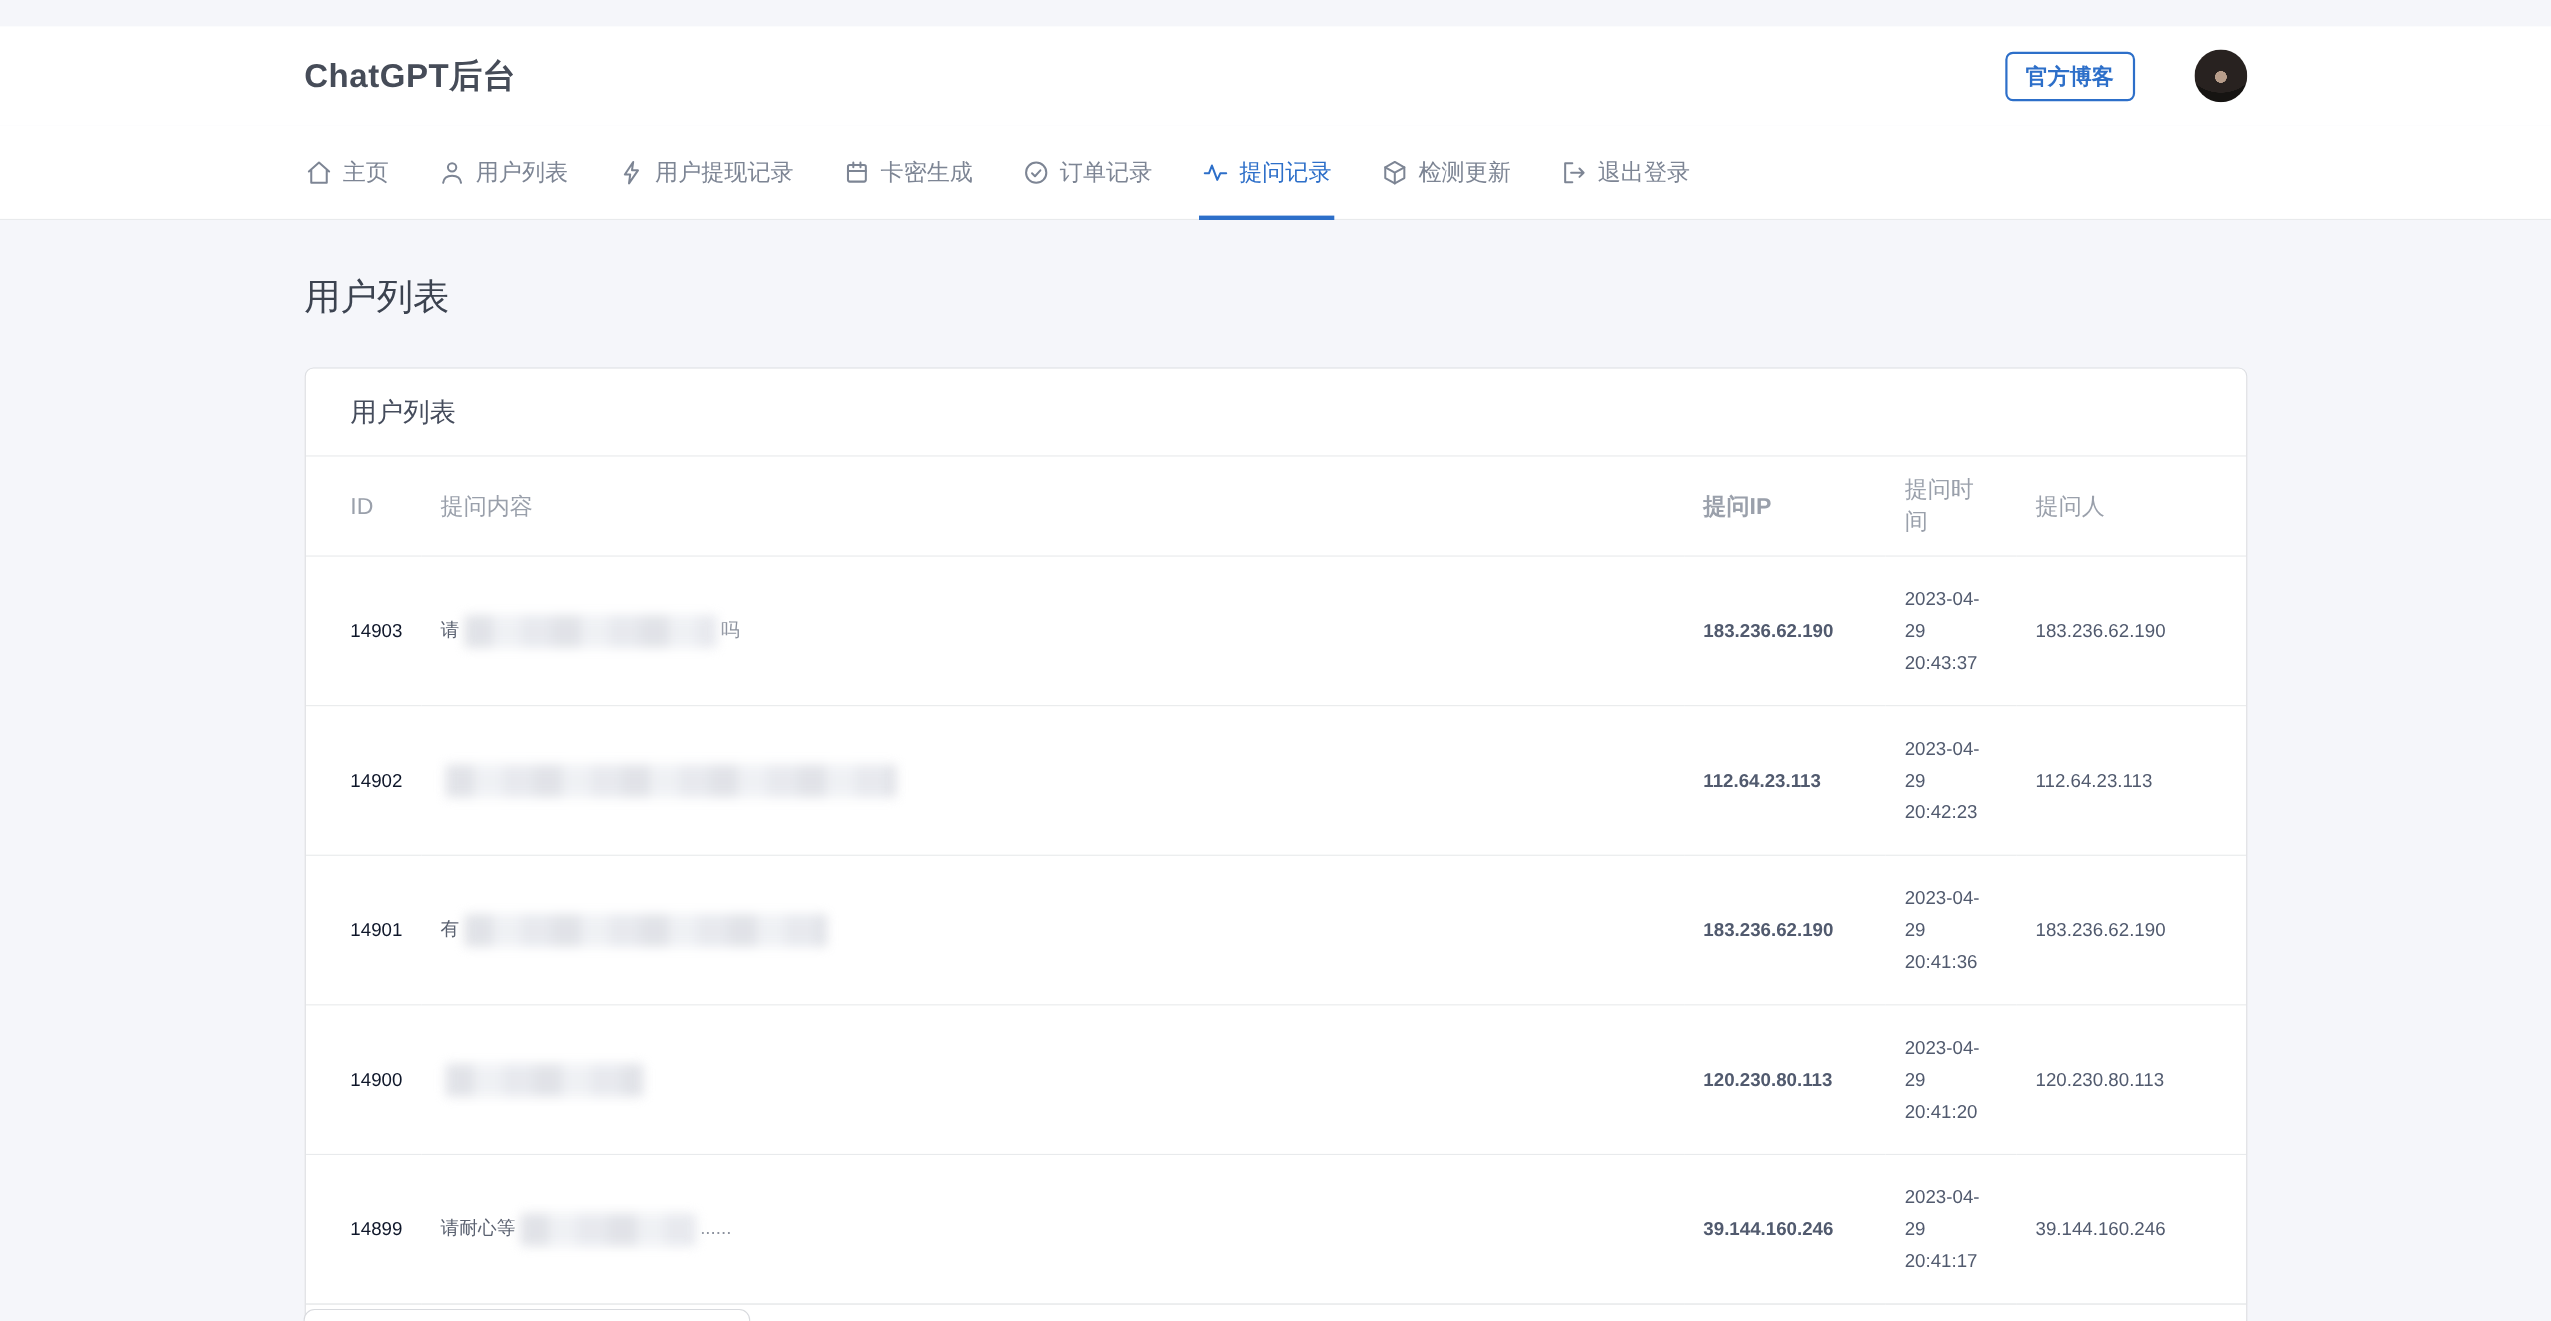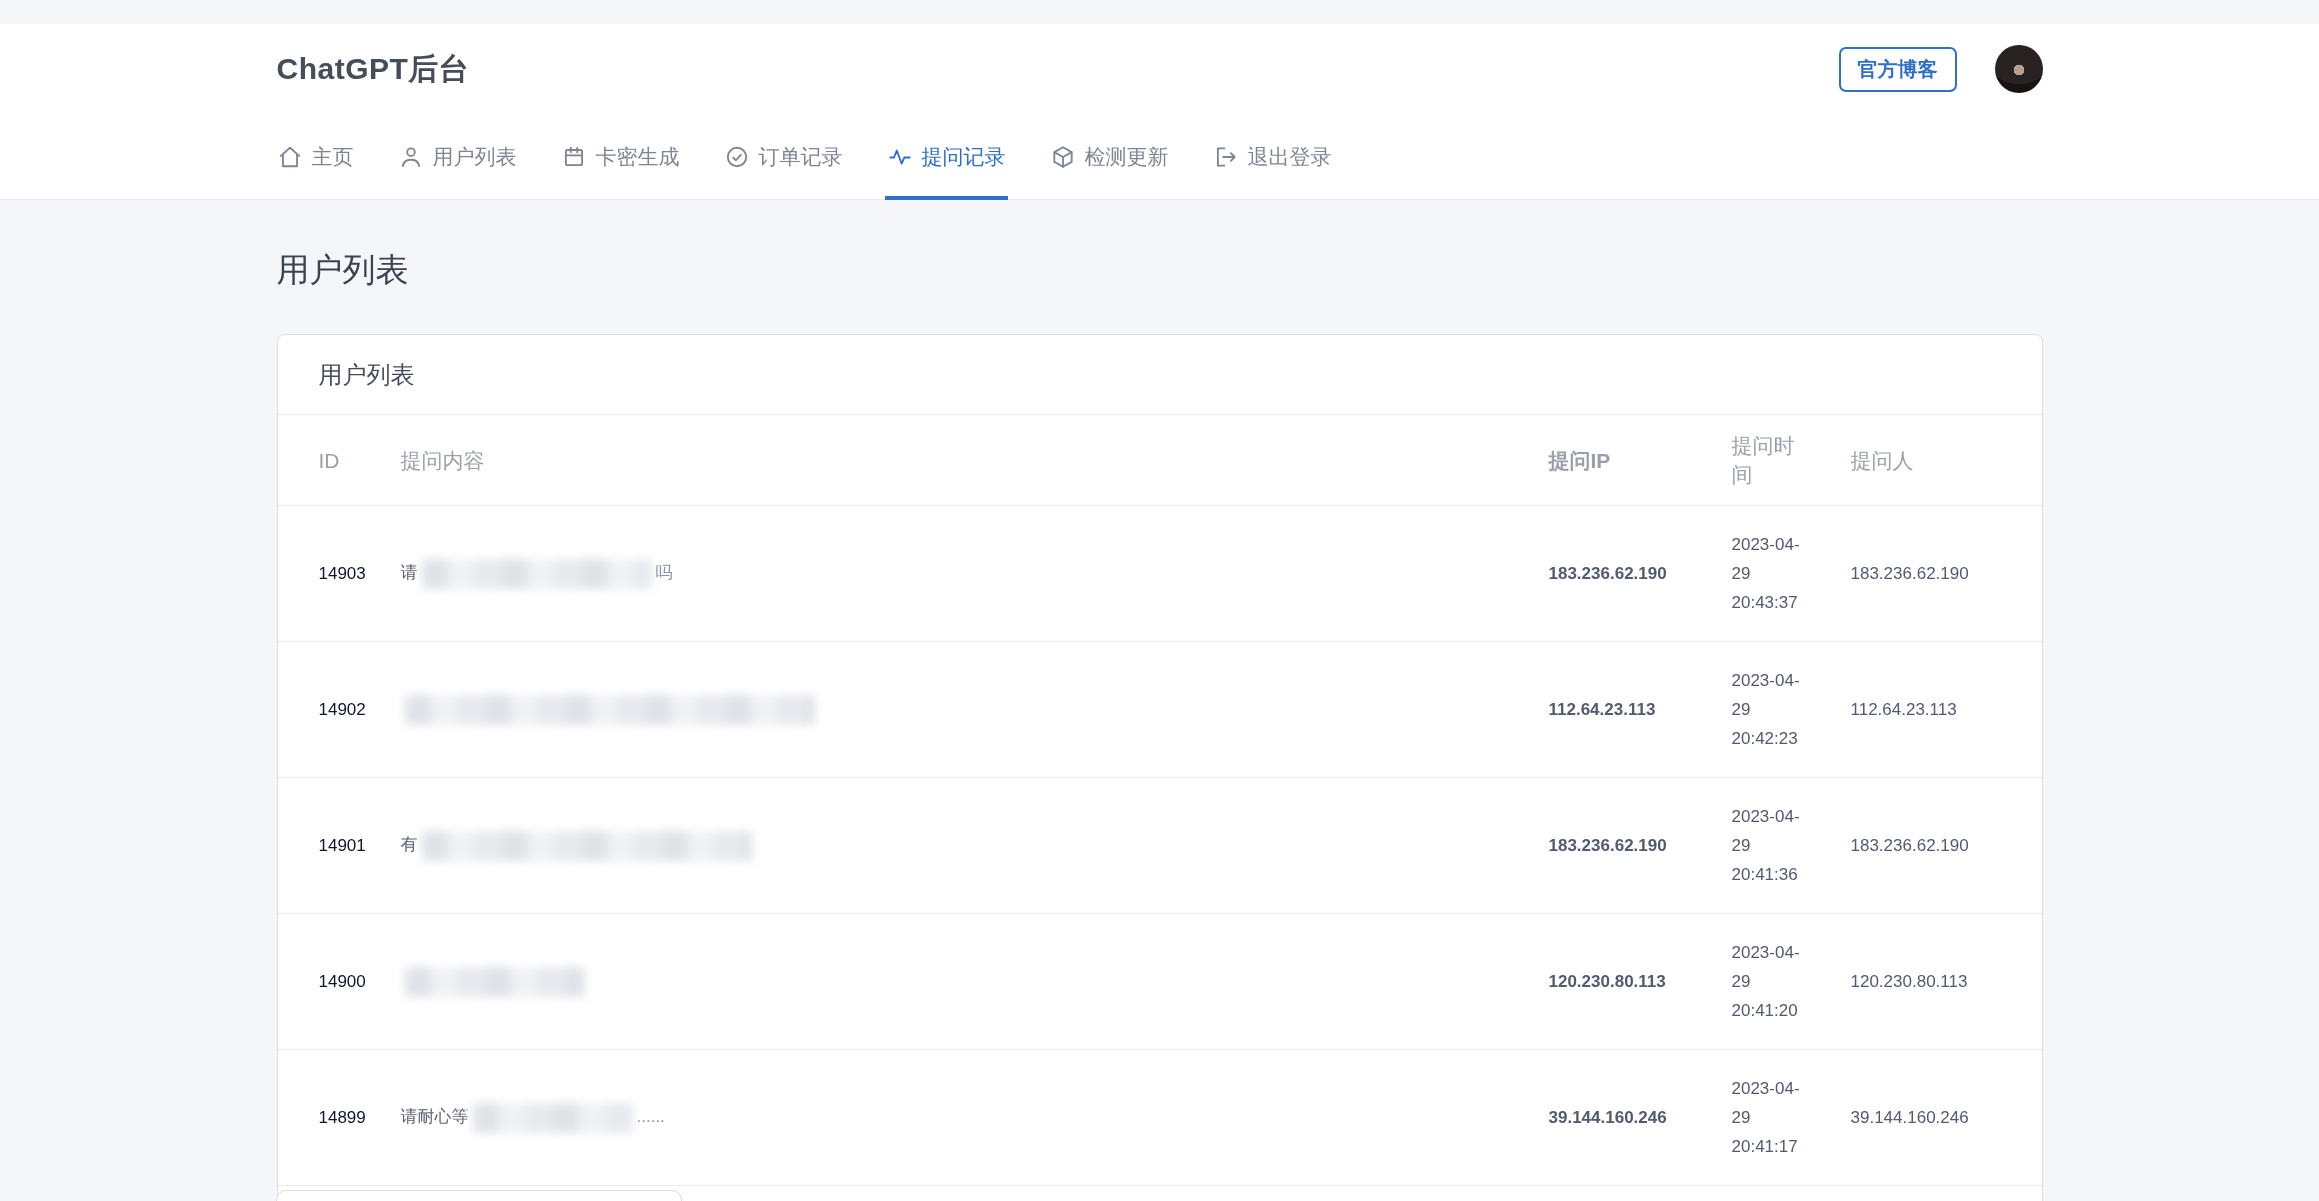--- a/index.html
+++ b/index.html
@@ -7,21 +7,21 @@
   body {
     font-family:"Liberation Sans","DejaVu Sans",sans-serif;
     background:#f5f6fa; color:#515a6e; position:relative;
   }
   .container { width:1766px; margin:0 auto; }
 
   
   .topbar { background:#fff; height:90px;margin-top:24px; }
   .topbar .container { height:100%; display:flex; align-items:center; justify-content:space-between; }
   .brand { font-size:30px; font-weight:700; color:#464c58; letter-spacing:.5px; }
-  .topbar-right { display:flex; align-items:center; gap:38px; }
+  .topbar-right { display:flex; align-items:center; gap:54px; }
   .blog-btn {
     font-size:20px; color:#2d6fc9; background:#fff;
     border:2px solid #2d6fc9; border-radius:7px;
     padding:7px 17px; cursor:pointer; font-weight:700;
     font-family:inherit;
   }
   .avatar {
     width:48px; height:48px; border-radius:50%; cursor:pointer;
     background:
       radial-gradient(circle at 50% 52%, #b79d8a 0 15%, rgba(183,157,138,0) 16%),
@@ -114,20 +114,28 @@
         <span>主页</span>
       </a>
       <a class="tab">
         <span>
           <svg viewBox="0 0 24 24" style="display:block">
             <circle cx="12" cy="7.5" r="3.5"></circle>
             <path d="M4.5 20.5c.5-4 3.6-6 7.5-6s7 2 7.5 6"></path>
           </svg>
         </span>
         <span>用户列表</span>
+      </a>
+      <a class="tab">
+        <span>
+          <svg viewBox="0 0 24 24" style="display:block">
+            <path d="M13.5 3L6.5 13.5h4.5L10 21l7.5-11h-5z"></path>
+          </svg>
+        </span>
+        <span>用户提现记录</span>
       </a>
       <a class="tab">
         <span>
           <svg viewBox="0 0 24 24" style="display:block">
             <rect x="4.5" y="5.5" width="15" height="14" rx="1.5"></rect>
             <path d="M4.5 10.5h15M9 3.5v4M15 3.5v4"></path>
           </svg>
         </span>
         <span>卡密生成</span>
       </a>

